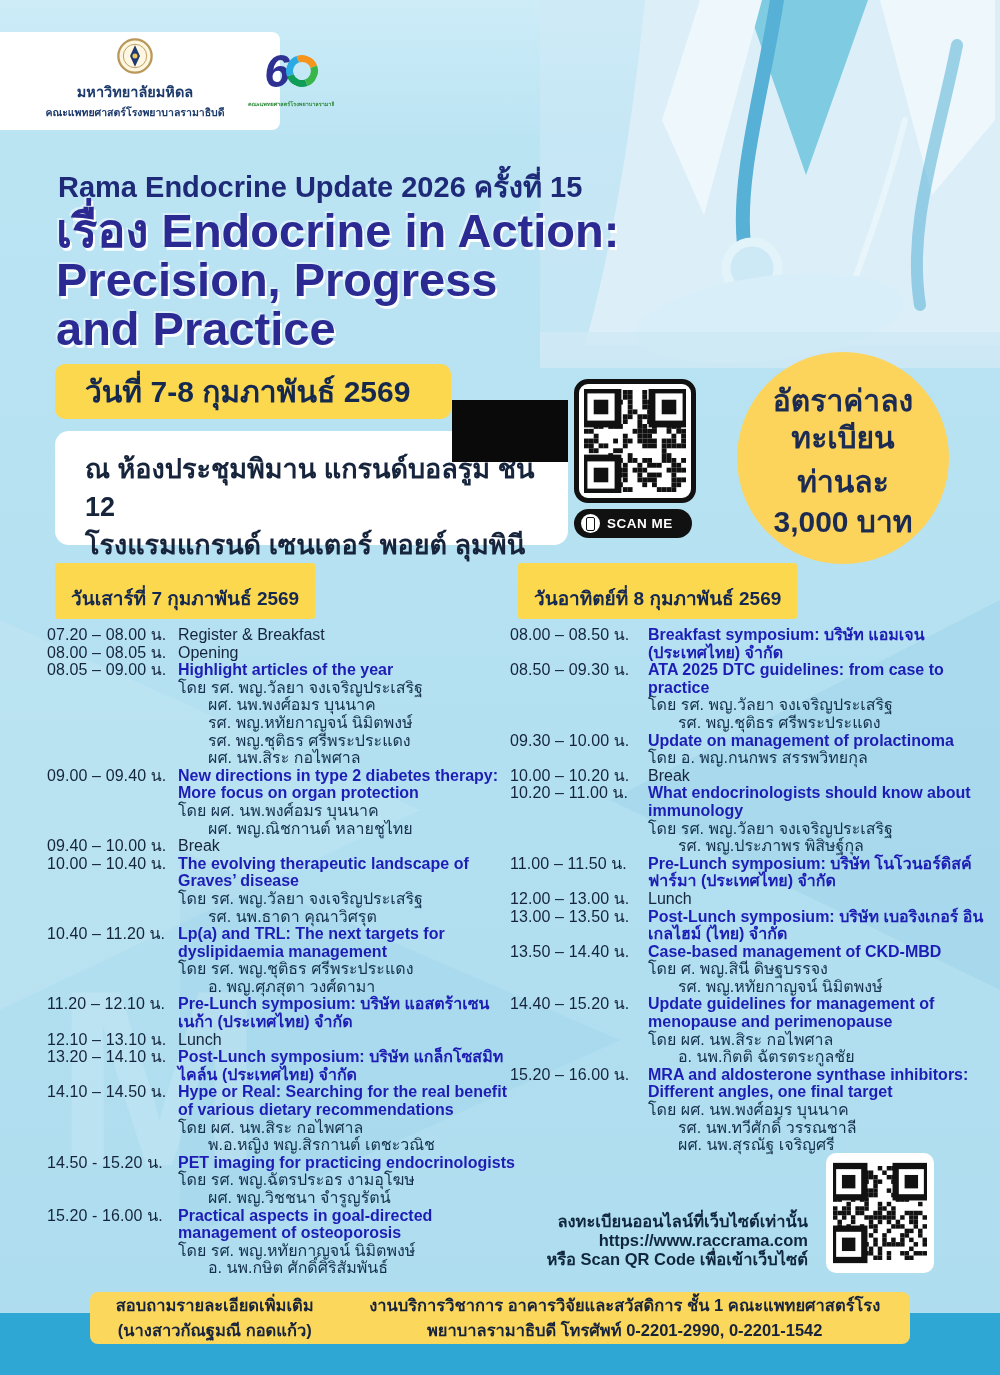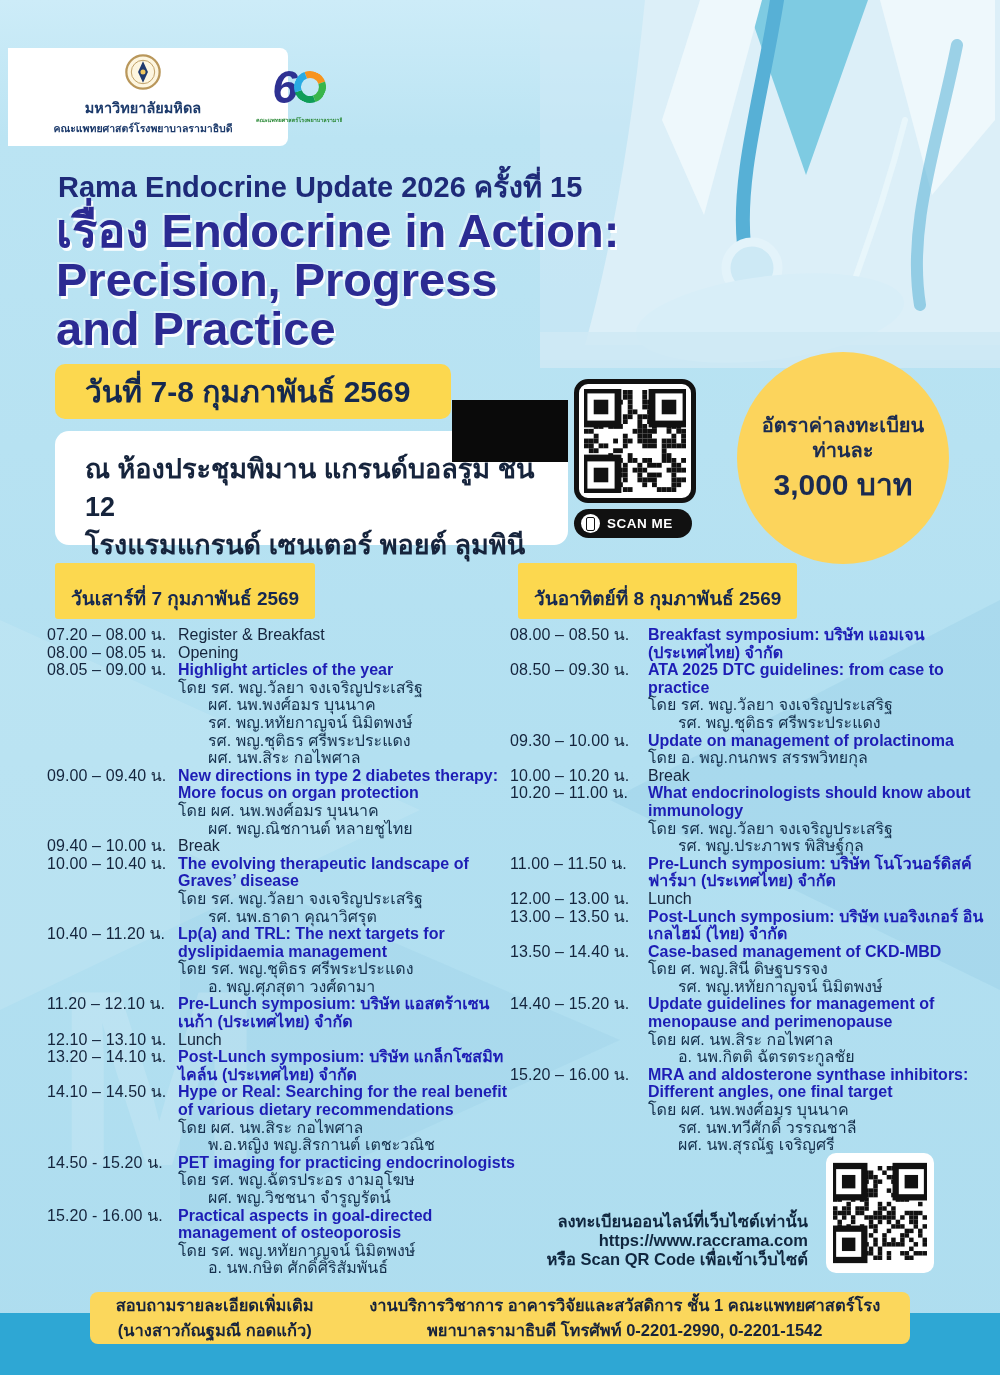--- a/index.html
+++ b/index.html
@@ -7,21 +7,21 @@
     position:relative;width:1000px;height:1375px;overflow:hidden;
     background:linear-gradient(180deg,#cdecf8 0%,#bbe4f3 10%,#b3e0f1 55%,#aeddef 100%);
     font-family:"Liberation Sans","DejaVu Sans",sans-serif;
   }
   .abs{position:absolute;}
   
   #photo-layer{left:0;top:0;width:1000px;height:620px;pointer-events:none;z-index:0;}
   #deco-layer{left:0;top:0;width:1000px;height:1375px;pointer-events:none;z-index:0;}
   #bottom-strip{left:0;top:1313px;width:1000px;height:62px;background:#2ea7d4;z-index:1;}
   
-  #header-card{left:0;top:48px;width:280px;height:98px;background:#ffffff;border-radius:0 8px 8px 0;z-index:2;margin-left:8px;}
+  #header-card{left:0;top:32px;width:280px;height:98px;background:#ffffff;border-radius:0 8px 8px 0;z-index:2;}
   #crest-block{left:20px;top:6px;width:230px;text-align:center;}
   #crest-block .uni{font-size:14.5px;font-weight:700;color:#1c3a6b;margin-top:2px;}
   #crest-block .fac{font-size:10.5px;font-weight:600;color:#1c3a6b;margin-top:1px;}
   #logo60{left:248px;top:10px;width:86px;text-align:center;}
   #logo60 .row{display:flex;align-items:center;justify-content:center;height:58px;}
   #logo60 .six{font-size:46px;font-weight:800;font-style:italic;color:#2e3192;margin-right:-4px;line-height:1;}
   #logo60 .zero{width:32px;height:32px;border-radius:50%;box-sizing:border-box;
     border:7px solid;border-color:#f7941d #39b54a #0f9d58 #29abe2;transform:rotate(25deg);}
   #logo60 .sub{font-size:5.5px;color:#2e8b3a;font-weight:700;white-space:nowrap;overflow:hidden;}
   
@@ -42,21 +42,21 @@
   .qr-frame svg{width:100%;height:100%;display:block;}
   #scanme{margin-top:6px;width:118px;height:29px;background:#111;border-radius:15px;display:flex;
     align-items:center;gap:7px;padding-left:7px;box-sizing:border-box;}
   #scanme .ph-circle{width:19px;height:19px;border-radius:50%;background:#fff;display:flex;
     align-items:center;justify-content:center;flex:none;}
   #scanme .ph{width:7px;height:12px;border:1.5px solid #111;border-radius:2px;background:#fff;}
   #scanme .txt{color:#fff;font-size:13.5px;font-weight:700;letter-spacing:.5px;}
   #fee-circle{left:737px;top:352px;width:212px;height:212px;border-radius:50%;background:#fcd45c;
     display:flex;flex-direction:column;justify-content:center;align-items:center;z-index:2;
     color:#1b2b51;font-weight:800;text-align:center;line-height:1.25;}
-  #fee-circle .l1,#fee-circle .l2{font-size:20px;}
+  #fee-circle .l1,#fee-circle .l2{font-size:30px;margin-top:6px;}
   #fee-circle .l3{font-size:30px;margin-top:3px;}
   
   .day-col{z-index:2;}
   #day1-col{left:47px;top:563px;width:468px;}
   #day2-col{left:510px;top:563px;width:480px;}
   .day-chip{display:inline-block;background:#fcd84f;border-radius:3px;padding:20px 16px 6px 16px;
     font-size:19px;font-weight:800;color:#152850;margin-left:8px;}
   .rows{margin-top:7px;font-size:16px;line-height:17.6px;}
   .sched-row{display:flex;}
   .sched-time{flex:none;color:#14243c;letter-spacing:.1px;}

